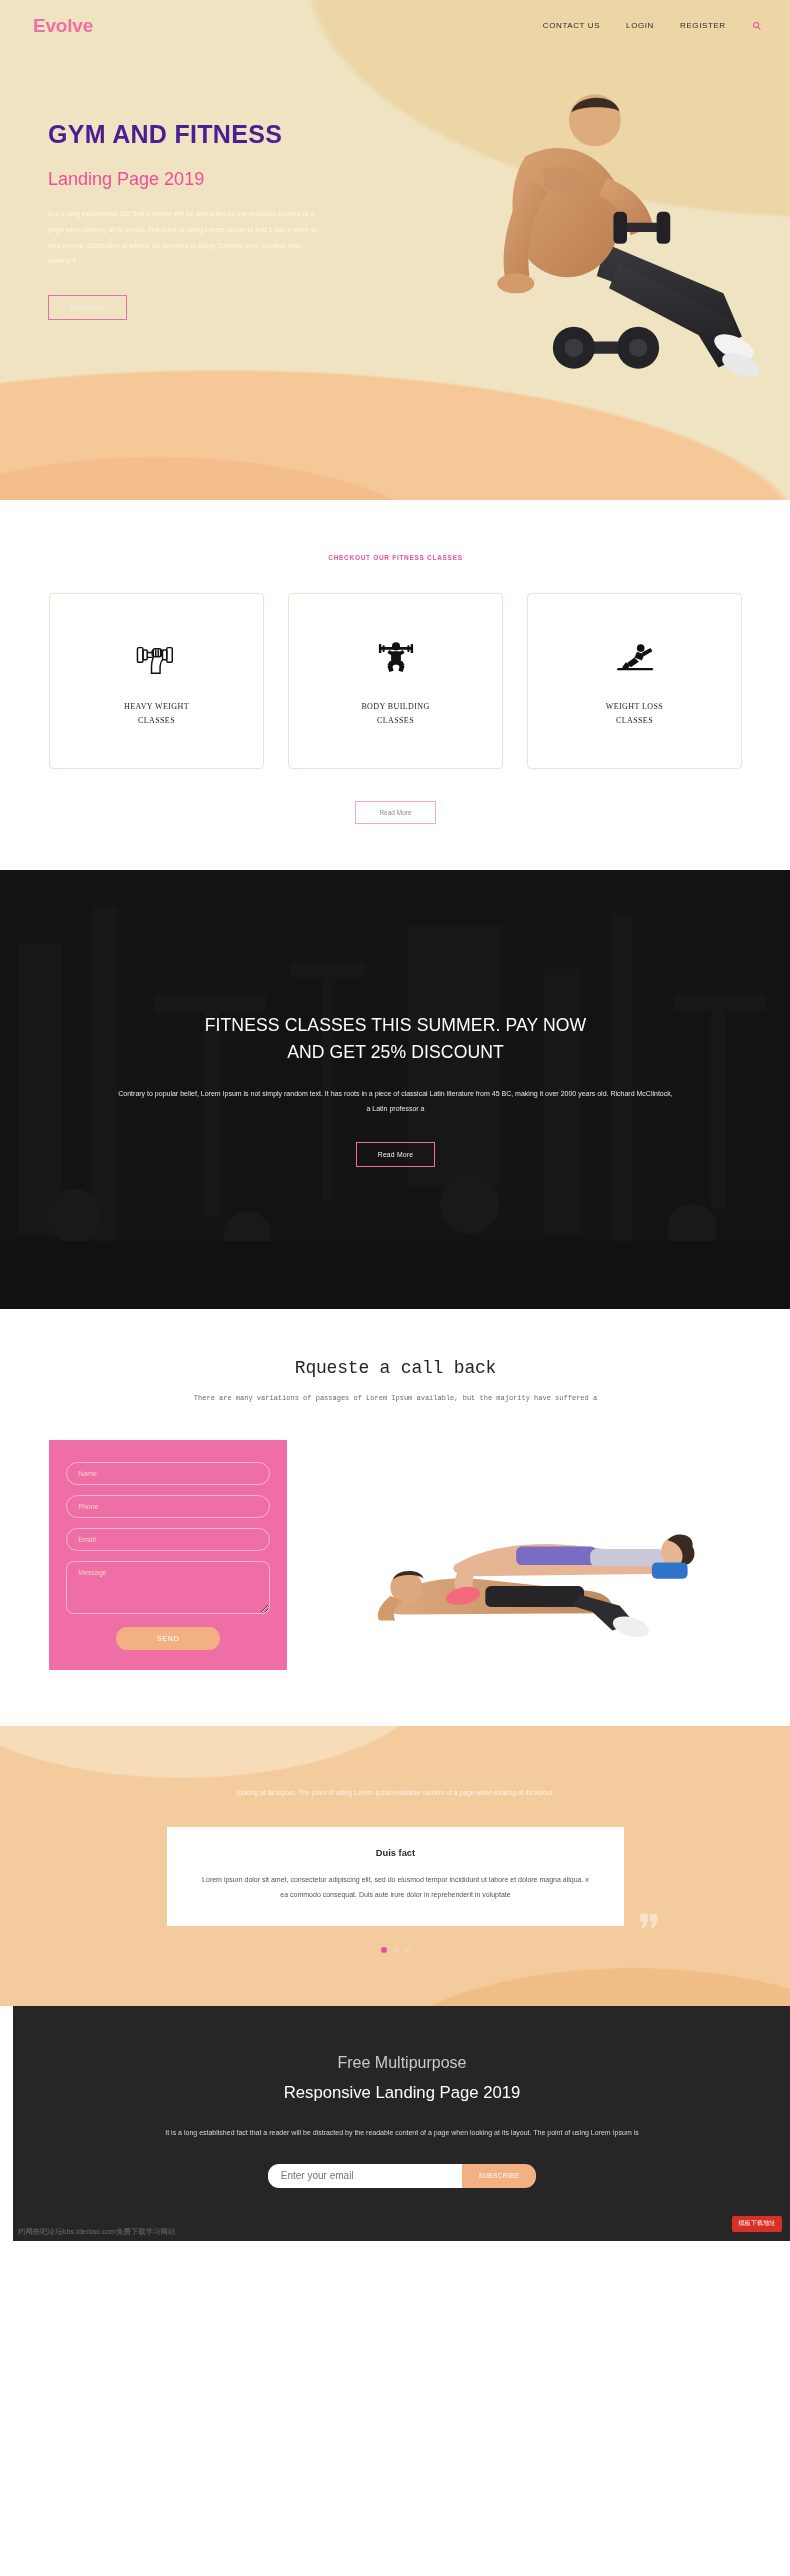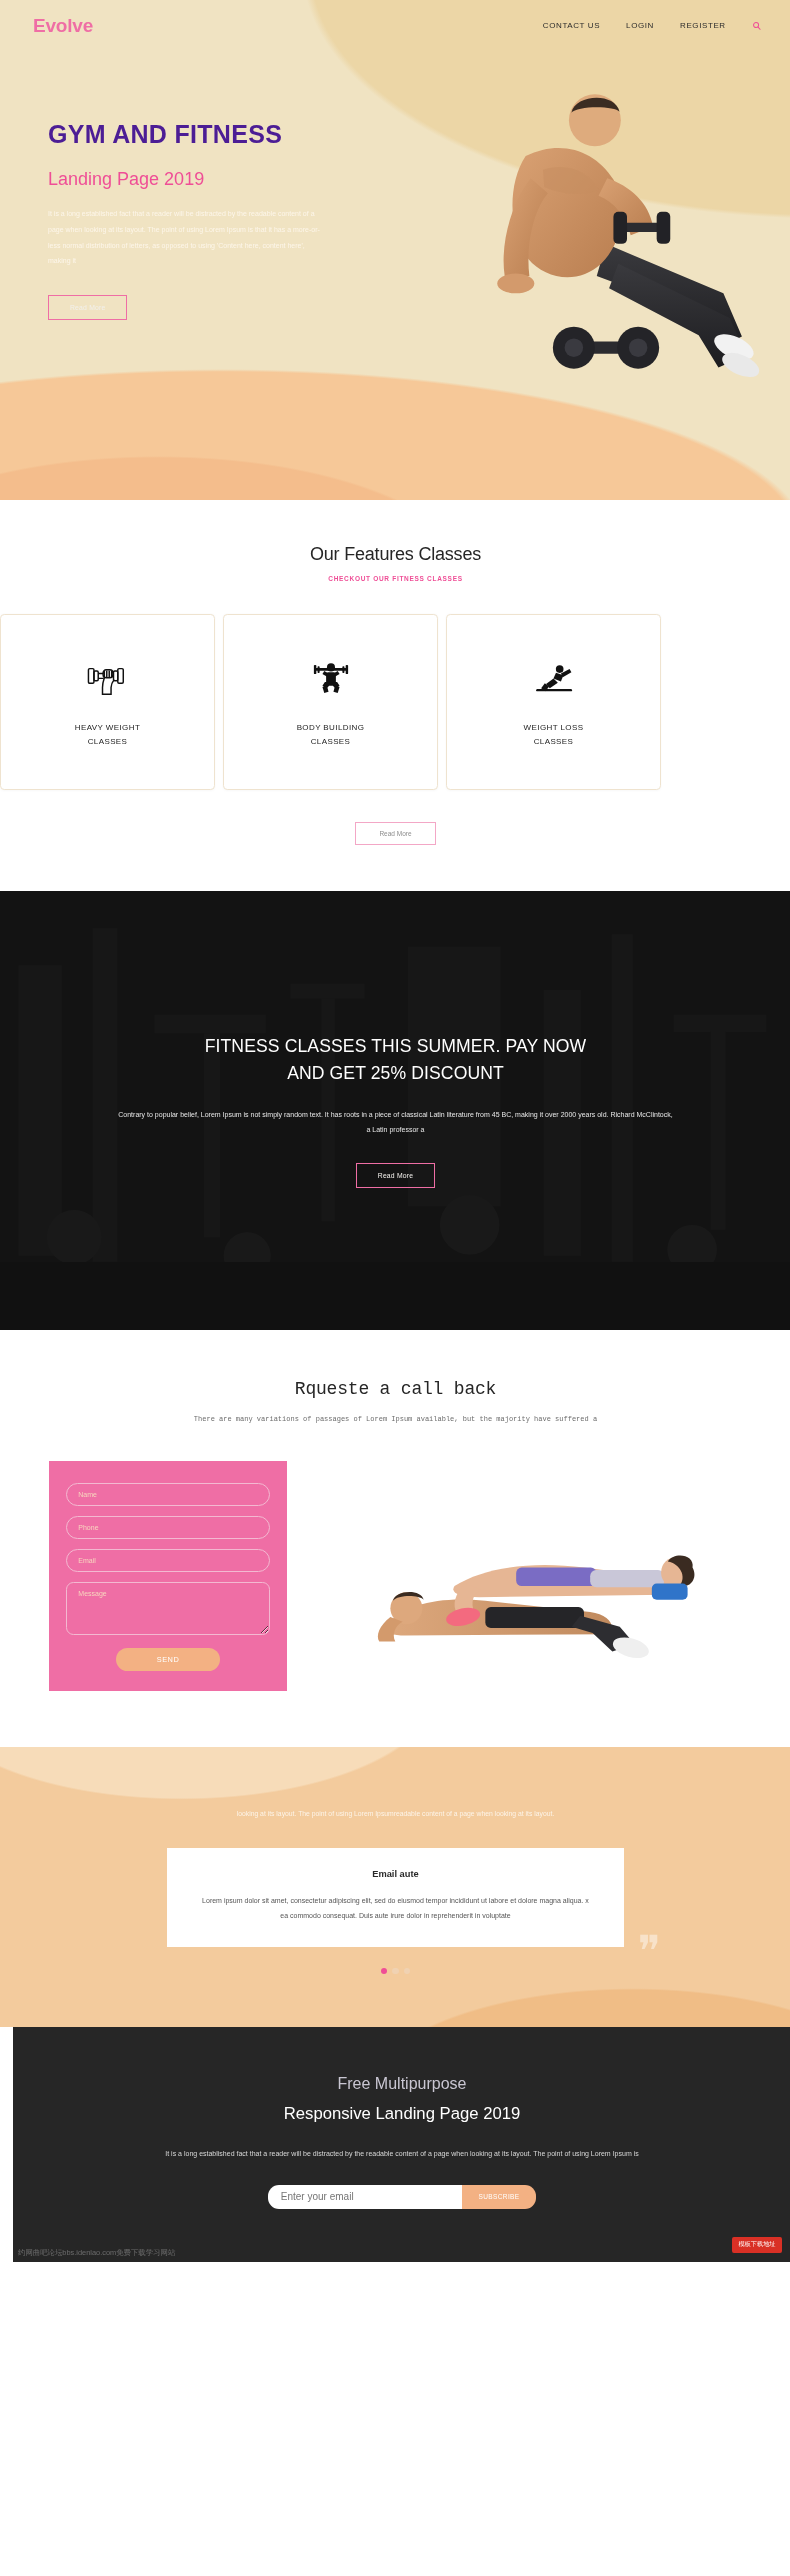--- a/index.html
+++ b/index.html
@@ -73,21 +73,21 @@
     position: absolute; right: 12.4px; top: 46px; width: 346px; height: 371px; z-index: 12;
   }
 
   
   .features { background: #fff; padding: 44px 0 46px; text-align: center; }
   .sec-title { font-size: 18px; color: #262626; font-weight: normal; letter-spacing: -0.2px; }
   .sec-kicker {
     font-size: 6.5px; color: #ef4e96; letter-spacing: 0.7px; margin-top: 10px; font-weight: bold;
   }
   .cards {
-    display: flex; gap: 8px; margin-top: 32px;
+    display: flex; justify-content: center; gap: 24px; margin-top: 32px; font-family: Liberation Serif, serif;
   }
   .card {
     width: 215px; height: 176px; background: #fff;
     border: 0.6px solid #efe3cf; border-radius: 4.3px;
     display: flex; flex-direction: column; align-items: center; justify-content: center;
     box-shadow: 0 0.6px 2.5px rgba(0,0,0,.03);
   }
   .card-icon { height: 47px; display: flex; align-items: center; }
   .card-label {
     margin-top: 18.5px; font-size: 8px; letter-spacing: 0.4px; color: #1c1c1c; line-height: 1.75;
@@ -277,21 +277,20 @@
 
   <div class="hero-inner">
     <h1 class="hero-title">GYM AND FITNESS</h1>
     <h2 class="hero-sub">Landing Page 2019</h2>
     <p class="hero-text">It is a long established fact that a reader will be distracted by the readable content of a page when looking at its layout. The point of using Lorem Ipsum is that it has a more-or-less normal distribution of letters, as opposed to using 'Content here, content here', making it</p>
     <span class="btn-outline">Read More</span>
   </div>
 </section>
 
 <section class="features">
-  <h2 class="sec-title">Our Features Classes</h2>
   <div class="sec-kicker">CHECKOUT OUR FITNESS CLASSES</div>
 
   <div class="cards">
     <div class="card">
       <div class="card-icon">
         <svg width="44" height="36" viewBox="0 0 72 58" fill="none" stroke="#111" stroke-width="2.4">
           <rect x="4" y="12" width="9" height="24" rx="2"></rect>
           <rect x="13" y="16" width="7" height="16" rx="2"></rect>
           <rect x="52" y="12" width="9" height="24" rx="2"></rect>
           <rect x="45" y="16" width="7" height="16" rx="2"></rect>
@@ -438,21 +437,21 @@
 </section>
 
 <section class="testi">
   <div class="testi-wave"></div>
   <div class="testi-wave2"></div>
   <div class="testi-inner">
     <p class="testi-sub">looking at its layout. The point of using Lorem Ipsumreadable content of a page when looking at its layout.</p>
   </div>
   <div class="quote-mark">❞</div>
   <div class="testi-card">
-    <div class="testi-name">Email aute</div>
+    <div class="testi-name">Duis fact</div>
     <p class="testi-quote">Lorem ipsum dolor sit amet, consectetur adipiscing elit, sed do eiusmod tempor incididunt ut labore et dolore magna aliqua. x ea commodo consequat. Duis aute irure dolor in reprehenderit in voluptate</p>
   </div>
   <div class="dots">
     <span class="dot on"></span>
     <span class="dot"></span>
     <span class="dot"></span>
   </div>
 </section>
 
 <footer class="footer">

